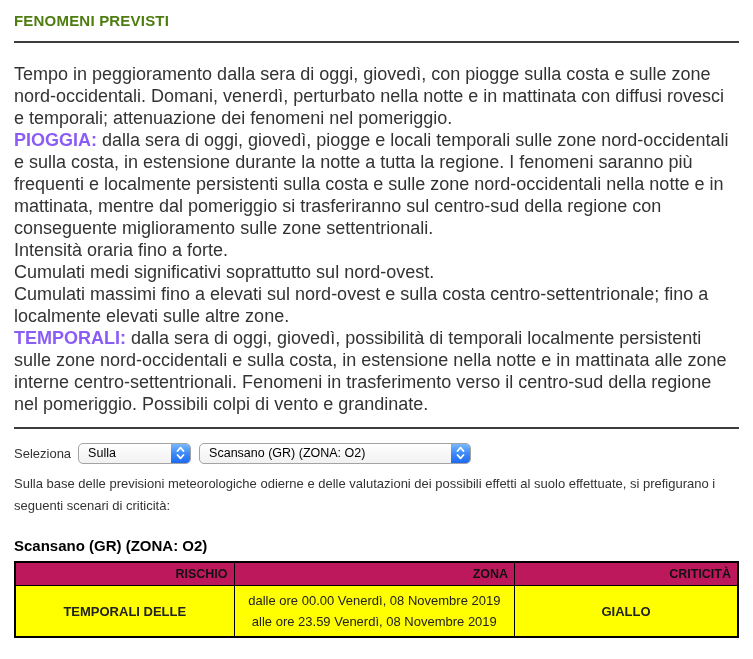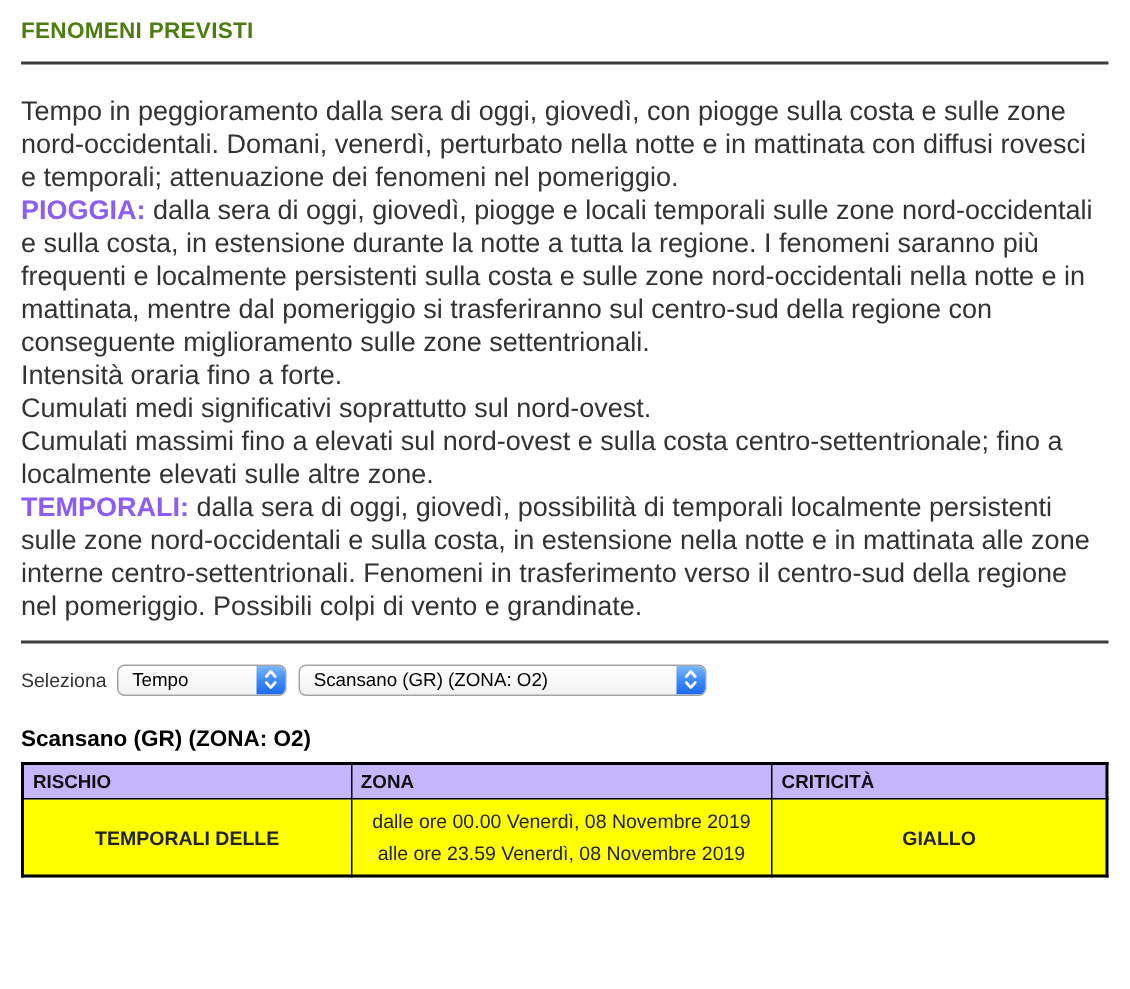--- a/index.html
+++ b/index.html
@@ -79,26 +79,26 @@
   table.crit {
     width: 100%;
     border-collapse: collapse;
     border: 2px solid #000000;
     table-layout: fixed;
   }
   table.crit col.c1 { width: 30.3%; }
   table.crit col.c2 { width: 38.8%; }
   table.crit col.c3 { width: 30.9%; }
   table.crit th {
-    background: #c4b5fd;
+    background: #be185d;
     border: 1px solid #000000;
     font-size: 12.5px;
     font-weight: 700;
     color: #111111;
-    text-align: left;
+    text-align: right;
     padding: 4px 6px;
   }
   table.crit td {
     background: #ffff00;
     border: 1px solid #000000;
     font-size: 13px;
     color: #222222;
     text-align: center;
     vertical-align: middle;
     padding: 4px 8px;
@@ -123,40 +123,41 @@
     <p><b></b><span>Cumulati massimi fino a elevati sul nord-ovest e sulla costa centro-settentrionale; fino a localmente elevati sulle altre zone.</span></p>
     <p><b>TEMPORALI:</b><span> dalla sera di oggi, giovedì, possibilità di temporali localmente persistenti sulle zone nord-occidentali e sulla costa, in estensione nella notte e in mattinata alle zone interne centro-settentrionali. Fenomeni in trasferimento verso il centro-sud della regione nel pomeriggio. Possibili colpi di vento e grandinate.</span></p>
   </div>
 
   <hr class="rule">
 
   <div class="select-row">
     <span class="sel-label">Seleziona</span>
 
     <span class="mac-select sel-category">
-      <span class="val">Tempo</span>
+      <span class="val">Sulla</span>
       <span class="btn">
         <svg width="9" height="14" viewBox="0 0 9 14" aria-hidden="true">
           <polyline points="1.5,5 4.5,1.6 7.5,5" stroke="#ffffff" stroke-width="1.8" fill="none" stroke-linecap="round" stroke-linejoin="round"></polyline>
           <polyline points="1.5,9 4.5,12.4 7.5,9" stroke="#ffffff" stroke-width="1.8" fill="none" stroke-linecap="round" stroke-linejoin="round"></polyline>
         </svg>
       </span>
     </span>
 
     <span class="mac-select sel-zone">
       <span class="val">Scansano (GR) (ZONA: O2)</span>
       <span class="btn">
         <svg width="9" height="14" viewBox="0 0 9 14" aria-hidden="true">
           <polyline points="1.5,5 4.5,1.6 7.5,5" stroke="#ffffff" stroke-width="1.8" fill="none" stroke-linecap="round" stroke-linejoin="round"></polyline>
           <polyline points="1.5,9 4.5,12.4 7.5,9" stroke="#ffffff" stroke-width="1.8" fill="none" stroke-linecap="round" stroke-linejoin="round"></polyline>
         </svg>
       </span>
     </span>
   </div>
 
+  <p class="intro-text">Sulla base delle previsioni meteorologiche odierne e delle valutazioni dei possibili effetti al suolo effettuate, si prefigurano i seguenti scenari di criticità:</p>
 
   <h2 class="zone-heading">Scansano (GR) (ZONA: O2)</h2>
 
   <table class="crit">
     <colgroup>
         <col class="c1">
         <col class="c2">
         <col class="c3">
       </colgroup>
     <thead>

